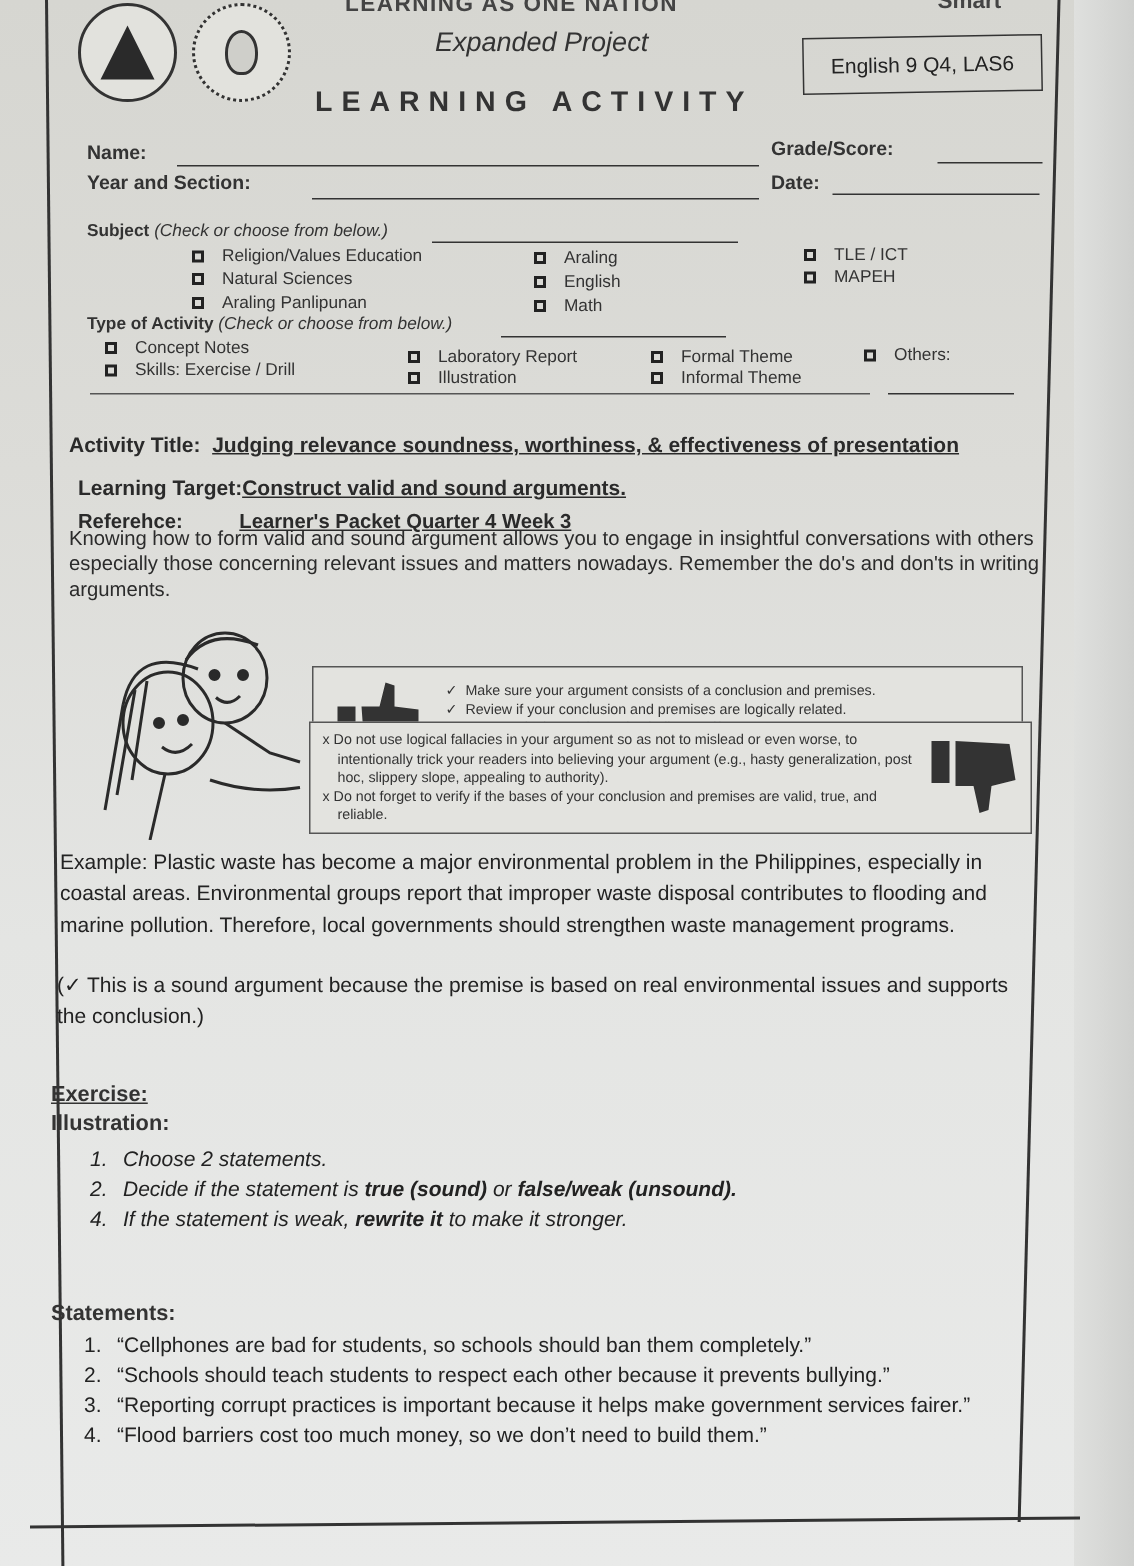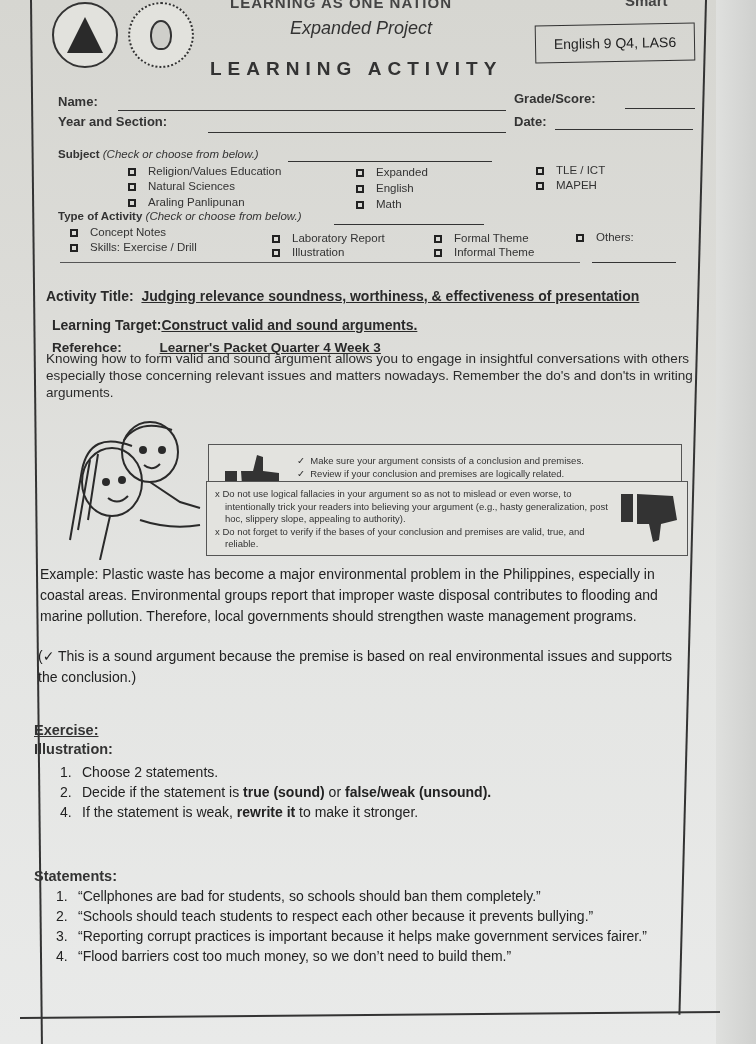--- a/index.html
+++ b/index.html
@@ -104,21 +104,21 @@
 <div class="line" style="left:555px;top:129px;width:138px;"></div>
 
 <div class="abs sect" style="left:58px;top:148px;">
   <span>Subject</span> <i>(Check or choose from below.)</i>
 </div>
 <div class="line" style="left:288px;top:161px;width:204px;"></div>
 
 <div class="opt" style="left:128px;top:165px;"><span class="cb"></span><span>Religion/Values Education</span></div>
 <div class="opt" style="left:128px;top:180px;"><span class="cb"></span><span>Natural Sciences</span></div>
 <div class="opt" style="left:128px;top:196px;"><span class="cb"></span><span>Araling Panlipunan</span></div>
-<div class="opt" style="left:356px;top:166px;"><span class="cb"></span><span>Expanded</span></div>
+<div class="opt" style="left:356px;top:166px;"><span class="cb"></span><span>Araling</span></div>
 <div class="opt" style="left:356px;top:182px;"><span class="cb"></span><span>English</span></div>
 <div class="opt" style="left:356px;top:198px;"><span class="cb"></span><span>Math</span></div>
 <div class="opt" style="left:536px;top:164px;"><span class="cb"></span><span>TLE / ICT</span></div>
 <div class="opt" style="left:536px;top:179px;"><span class="cb"></span><span>MAPEH</span></div>
 
 <div class="abs sect" style="left:58px;top:210px;">
   <span>Type of Activity</span> <i>(Check or choose from below.)</i>
 </div>
 <div class="line" style="left:334px;top:224px;width:150px;"></div>
 
@@ -186,21 +186,21 @@
     <path d="M18 2 L54 4 L58 28 L42 32 L40 48 L34 50 L30 32 L18 32 Z" fill="#333"></path>
   </svg>
 </div>
 
 <div class="abs main-text" style="left:40px;top:564px;width:650px;">Example: Plastic waste has become a major environmental problem in the Philippines, especially in coastal areas. Environmental groups report that improper waste disposal contributes to flooding and marine pollution. Therefore, local governments should strengthen waste management programs.</div>
 <div class="abs main-text" style="left:38px;top:646px;width:650px;">(✓ This is a sound argument because the premise is based on real environmental issues and supports the conclusion.)</div>
 
 <div class="abs" style="left:34px;top:722px;font-size:14.5px;font-weight:bold;text-decoration:underline;color:#333;">Exercise:</div>
 <div class="abs" style="left:34px;top:741px;font-size:14.5px;font-weight:bold;color:#333;">Illustration:</div>
 
-<div class="abs list" style="left:60px;top:762px;line-height:20px;">
+<div class="abs list" style="left:60px;top:762px;line-height:20px;font-style:italic;">
   <div><span class="n">1.</span><span>Choose 2 statements.</span></div>
   <div><span class="n">2.</span><span>Decide if the statement is </span><b>true (sound)</b><span> or </span><b>false/weak (unsound).</b></div>
   <div><span class="n">4.</span><span>If the statement is weak, </span><b>rewrite it</b><span> to make it stronger.</span></div>
 </div>
 
 <div class="abs" style="left:34px;top:868px;font-size:14.5px;font-weight:bold;color:#333;">Statements:</div>
 
 <div class="abs list" style="left:56px;top:886px;width:640px;line-height:20px;">
   <div style="display:flex;">
       <span class="n">1.</span>

